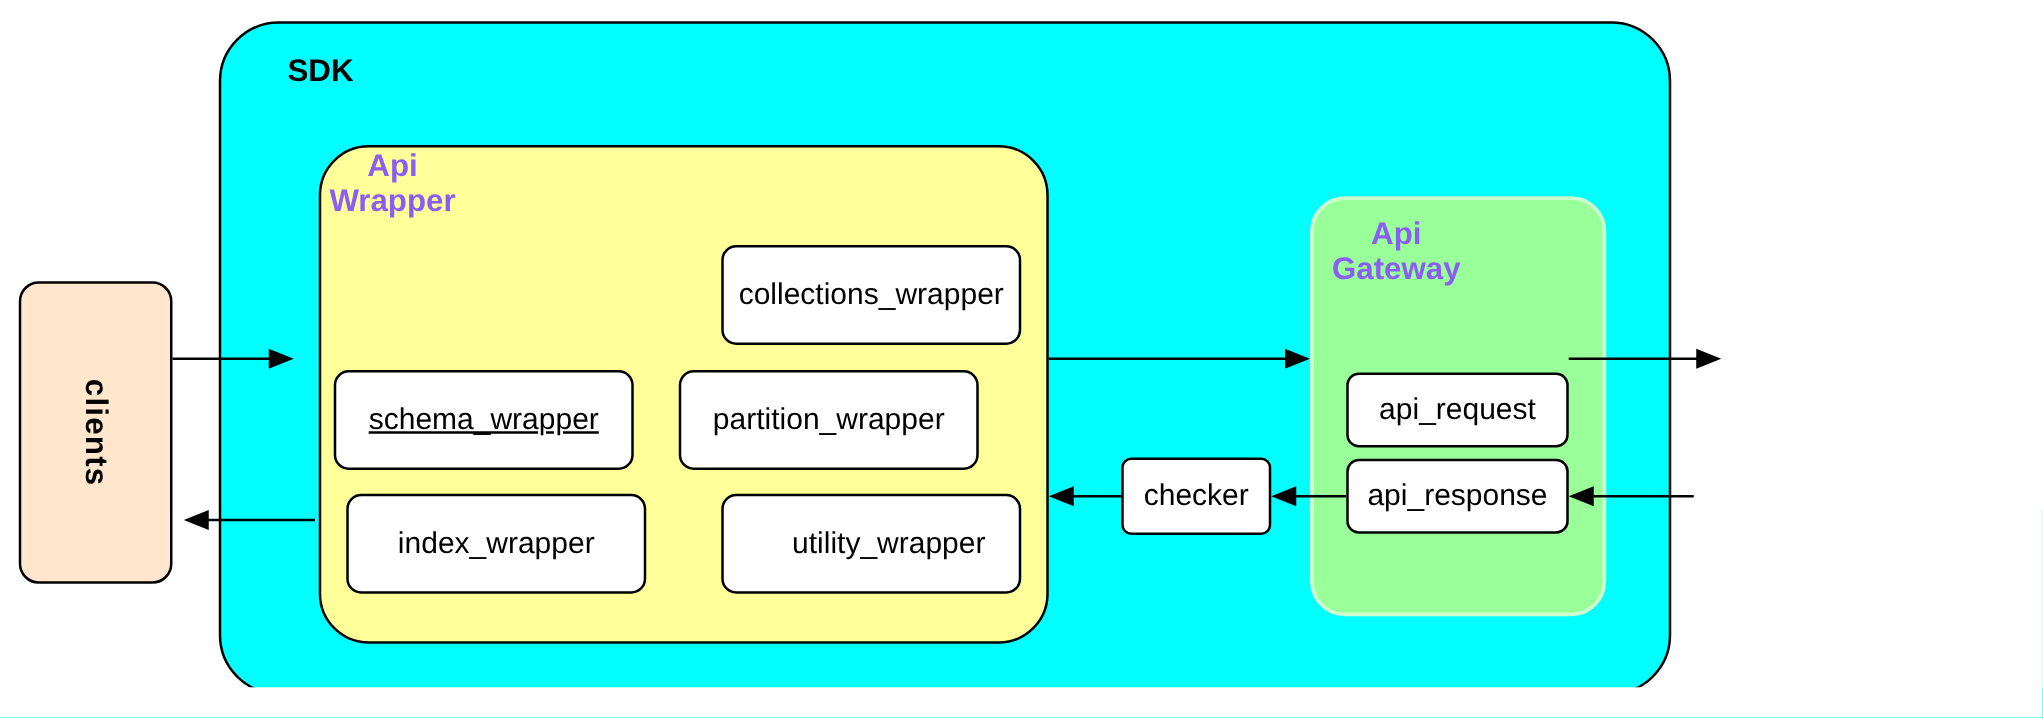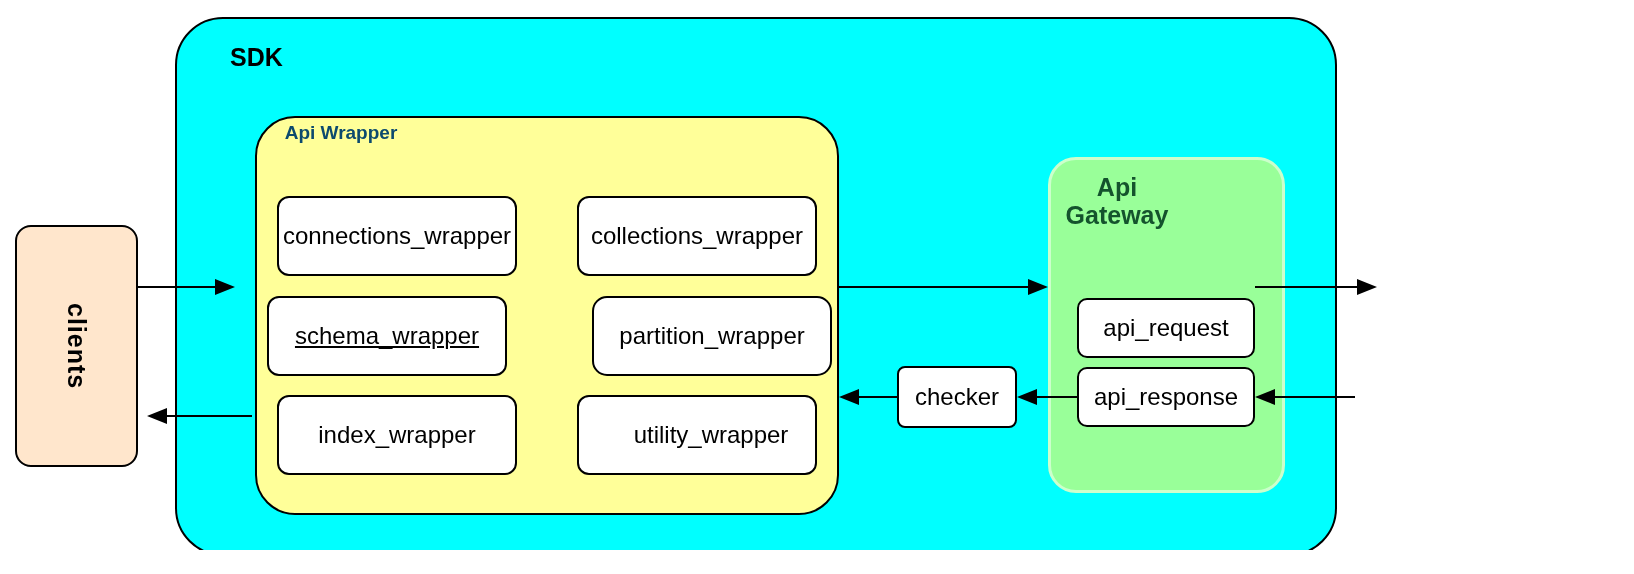--- a/index.html
+++ b/index.html
@@ -8,25 +8,25 @@
     width:1634px;height:550px;
     background:#ffffff;
     font-family:"Liberation Sans", sans-serif;
     overflow:hidden;
   }
   .box{position:absolute;box-sizing:border-box;border:2px solid #000;}
   .sdk{left:175px;top:17px;width:1162px;height:539px;border-radius:48px;background:#00ffff;}
   .sdk-label{position:absolute;left:230px;top:43px;font-size:25px;font-weight:bold;color:#000;}
   .api-wrapper{left:255px;top:116px;width:584px;height:399px;border-radius:40px;background:#ffff99;}
   .wrapper-label{position:absolute;left:257px;top:119px;width:114px;text-align:center;
-    font-size:19px;font-weight:bold;line-height:28px;color:#0c4a6e;margin-left:27px;}
+    font-size:25px;font-weight:bold;line-height:28px;color:#8b5cf6;}
   .gateway{left:1048px;top:157px;width:237px;height:336px;border-radius:28px;
     background:#99ff99;border:3px solid #ccffcc;}
   .gateway-label{position:absolute;left:1060px;top:173px;width:114px;text-align:center;
-    font-size:25px;font-weight:bold;line-height:28px;color:#14532d;}
+    font-size:25px;font-weight:bold;line-height:28px;color:#8b5cf6;}
   .wbox{position:absolute;box-sizing:border-box;border:2px solid #000;border-radius:12px;
     background:#ffffff;width:240px;height:80px;display:flex;align-items:center;justify-content:center;
     font-size:24px;color:#000;}
   .gwbox{position:absolute;box-sizing:border-box;border:2px solid #000;border-radius:10px;
     background:#ffffff;width:178px;height:60px;display:flex;align-items:center;justify-content:center;
     font-size:24px;color:#000;}
   .checker{left:897px;top:366px;width:120px;height:62px;border-radius:8px;background:#ffffff;
     display:flex;align-items:center;justify-content:center;font-size:24px;color:#000;text-align:right;}
   .clients{left:15px;top:225px;width:123px;height:242px;border-radius:16px;background:#ffe6cc;
     display:flex;align-items:center;justify-content:center;}
@@ -48,24 +48,23 @@
 <body>
 
 <div class="stage">
 
   <div class="box sdk" style="background-color: rgb(0, 255, 255);"></div>
   <div class="sdk-label">SDK</div>
 
   <div class="box api-wrapper" style="background-color: rgb(255, 255, 153);"></div>
   <div class="wrapper-label">Api Wrapper</div>
 
-  <div class="wbox" style="left:277px;top:196px;">connections_wrapper</div>
   <div class="wbox" style="left:577px;top:196px;">collections_wrapper</div>
   <div class="wbox" style="left:267px;top:296px;text-decoration:underline;">schema_wrapper</div>
-  <div class="wbox" style="left:592px;top:296px;border-radius:15px;">partition_wrapper</div>
+  <div class="wbox" style="left:543px;top:296px;">partition_wrapper</div>
   <div class="wbox" style="left:277px;top:395px;">index_wrapper</div>
   <div class="wbox" style="left:577px;top:395px;padding-left:28px;">utility_wrapper</div>
 
   <div class="box gateway" style="background-color: rgb(153, 255, 153);"></div>
   <div class="gateway-label">Api Gateway</div>
   <div class="gwbox" style="left:1077px;top:257px;margin-top:41px;">api_request</div>
   <div class="gwbox" style="left:1077px;top:367px;">api_response</div>
 
   <div class="box checker">checker</div>
 

